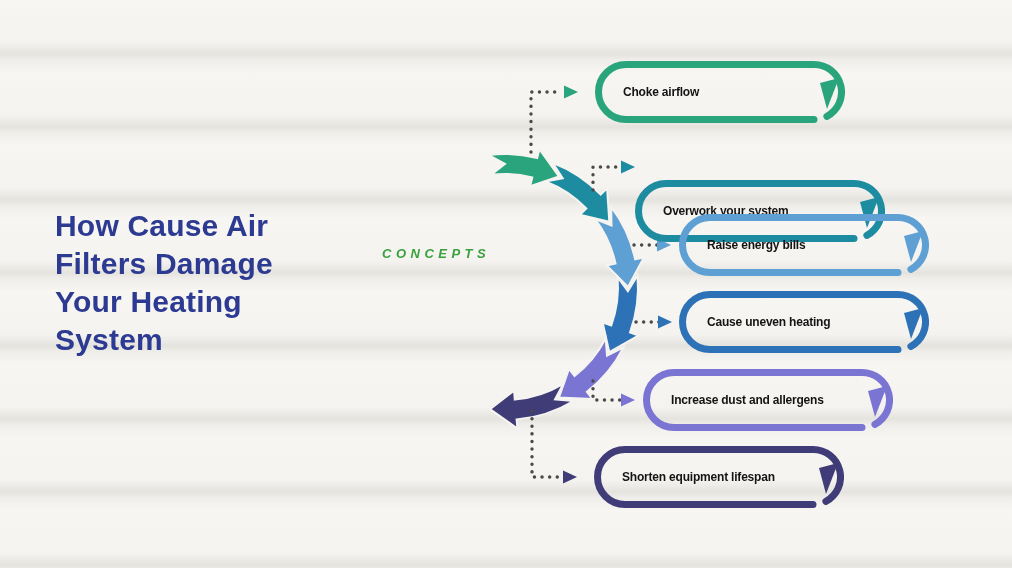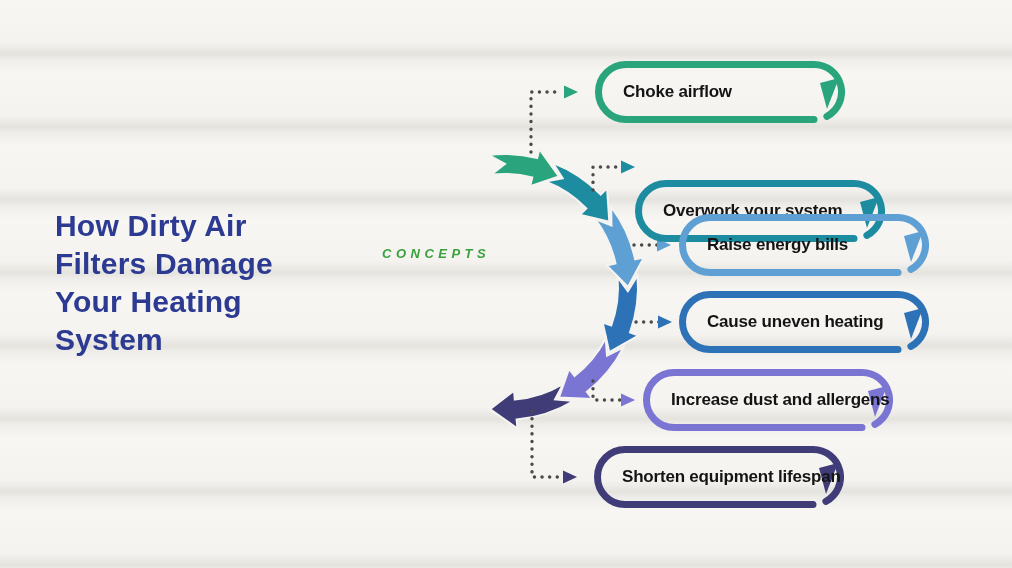--- a/index.html
+++ b/index.html
@@ -18,29 +18,29 @@
   .logo{position:absolute; left:366px; top:248px; width:220px;}
   .logo-row{display:flex; align-items:center;}
   .logo-word{font-size:36px; font-weight:bold; letter-spacing:-1px; line-height:1;}
   .logo-icon{margin:0 -2px 4px -2px;}
   .logo-sub{font-size:13px; font-weight:bold; font-style:italic; letter-spacing:4.5px; margin:-2px 0 0 56px;}
   #diagram{position:absolute; left:0; top:0; pointer-events:none;}
   .pill{position:absolute; width:250px; height:62px;}
   .pill svg{position:absolute; left:0; top:0;}
   .pill-label{
     position:absolute; left:28px; top:0; height:100%; display:flex; align-items:center;
-    font-size:17px; font-weight:bold; white-space:nowrap; letter-spacing:-0.2px;
+    font-size:12px; font-weight:bold; white-space:nowrap; letter-spacing:-0.2px;
   }
 </style>
 </head>
 <body>
 
 <div class="stage">
 
-  <div class="title" style="color: rgb(44, 58, 146);">How Dirty Air
+  <div class="title" style="color: rgb(44, 58, 146);">How Cause Air
 Filters Damage
 Your Heating
 System</div>
 
   <div class="logo">
     <div class="logo-sub" style="color: rgb(58, 160, 61); margin-left: 16px;">CONCEPTS</div>
   </div>
 
   <svg id="diagram" width="1012" height="568">
       <path d="M488.8,155.0 A133 133 0 0 1 537.2,158.0 L539.4,149.2 L558.9,176.4 L530.2,186.1 L532.3,177.4 A113 113 0 0 0 491.2,174.8 L505.0,164.0 Z" fill="#2aa47c" stroke="#f5f4f1" stroke-width="2"></path>

